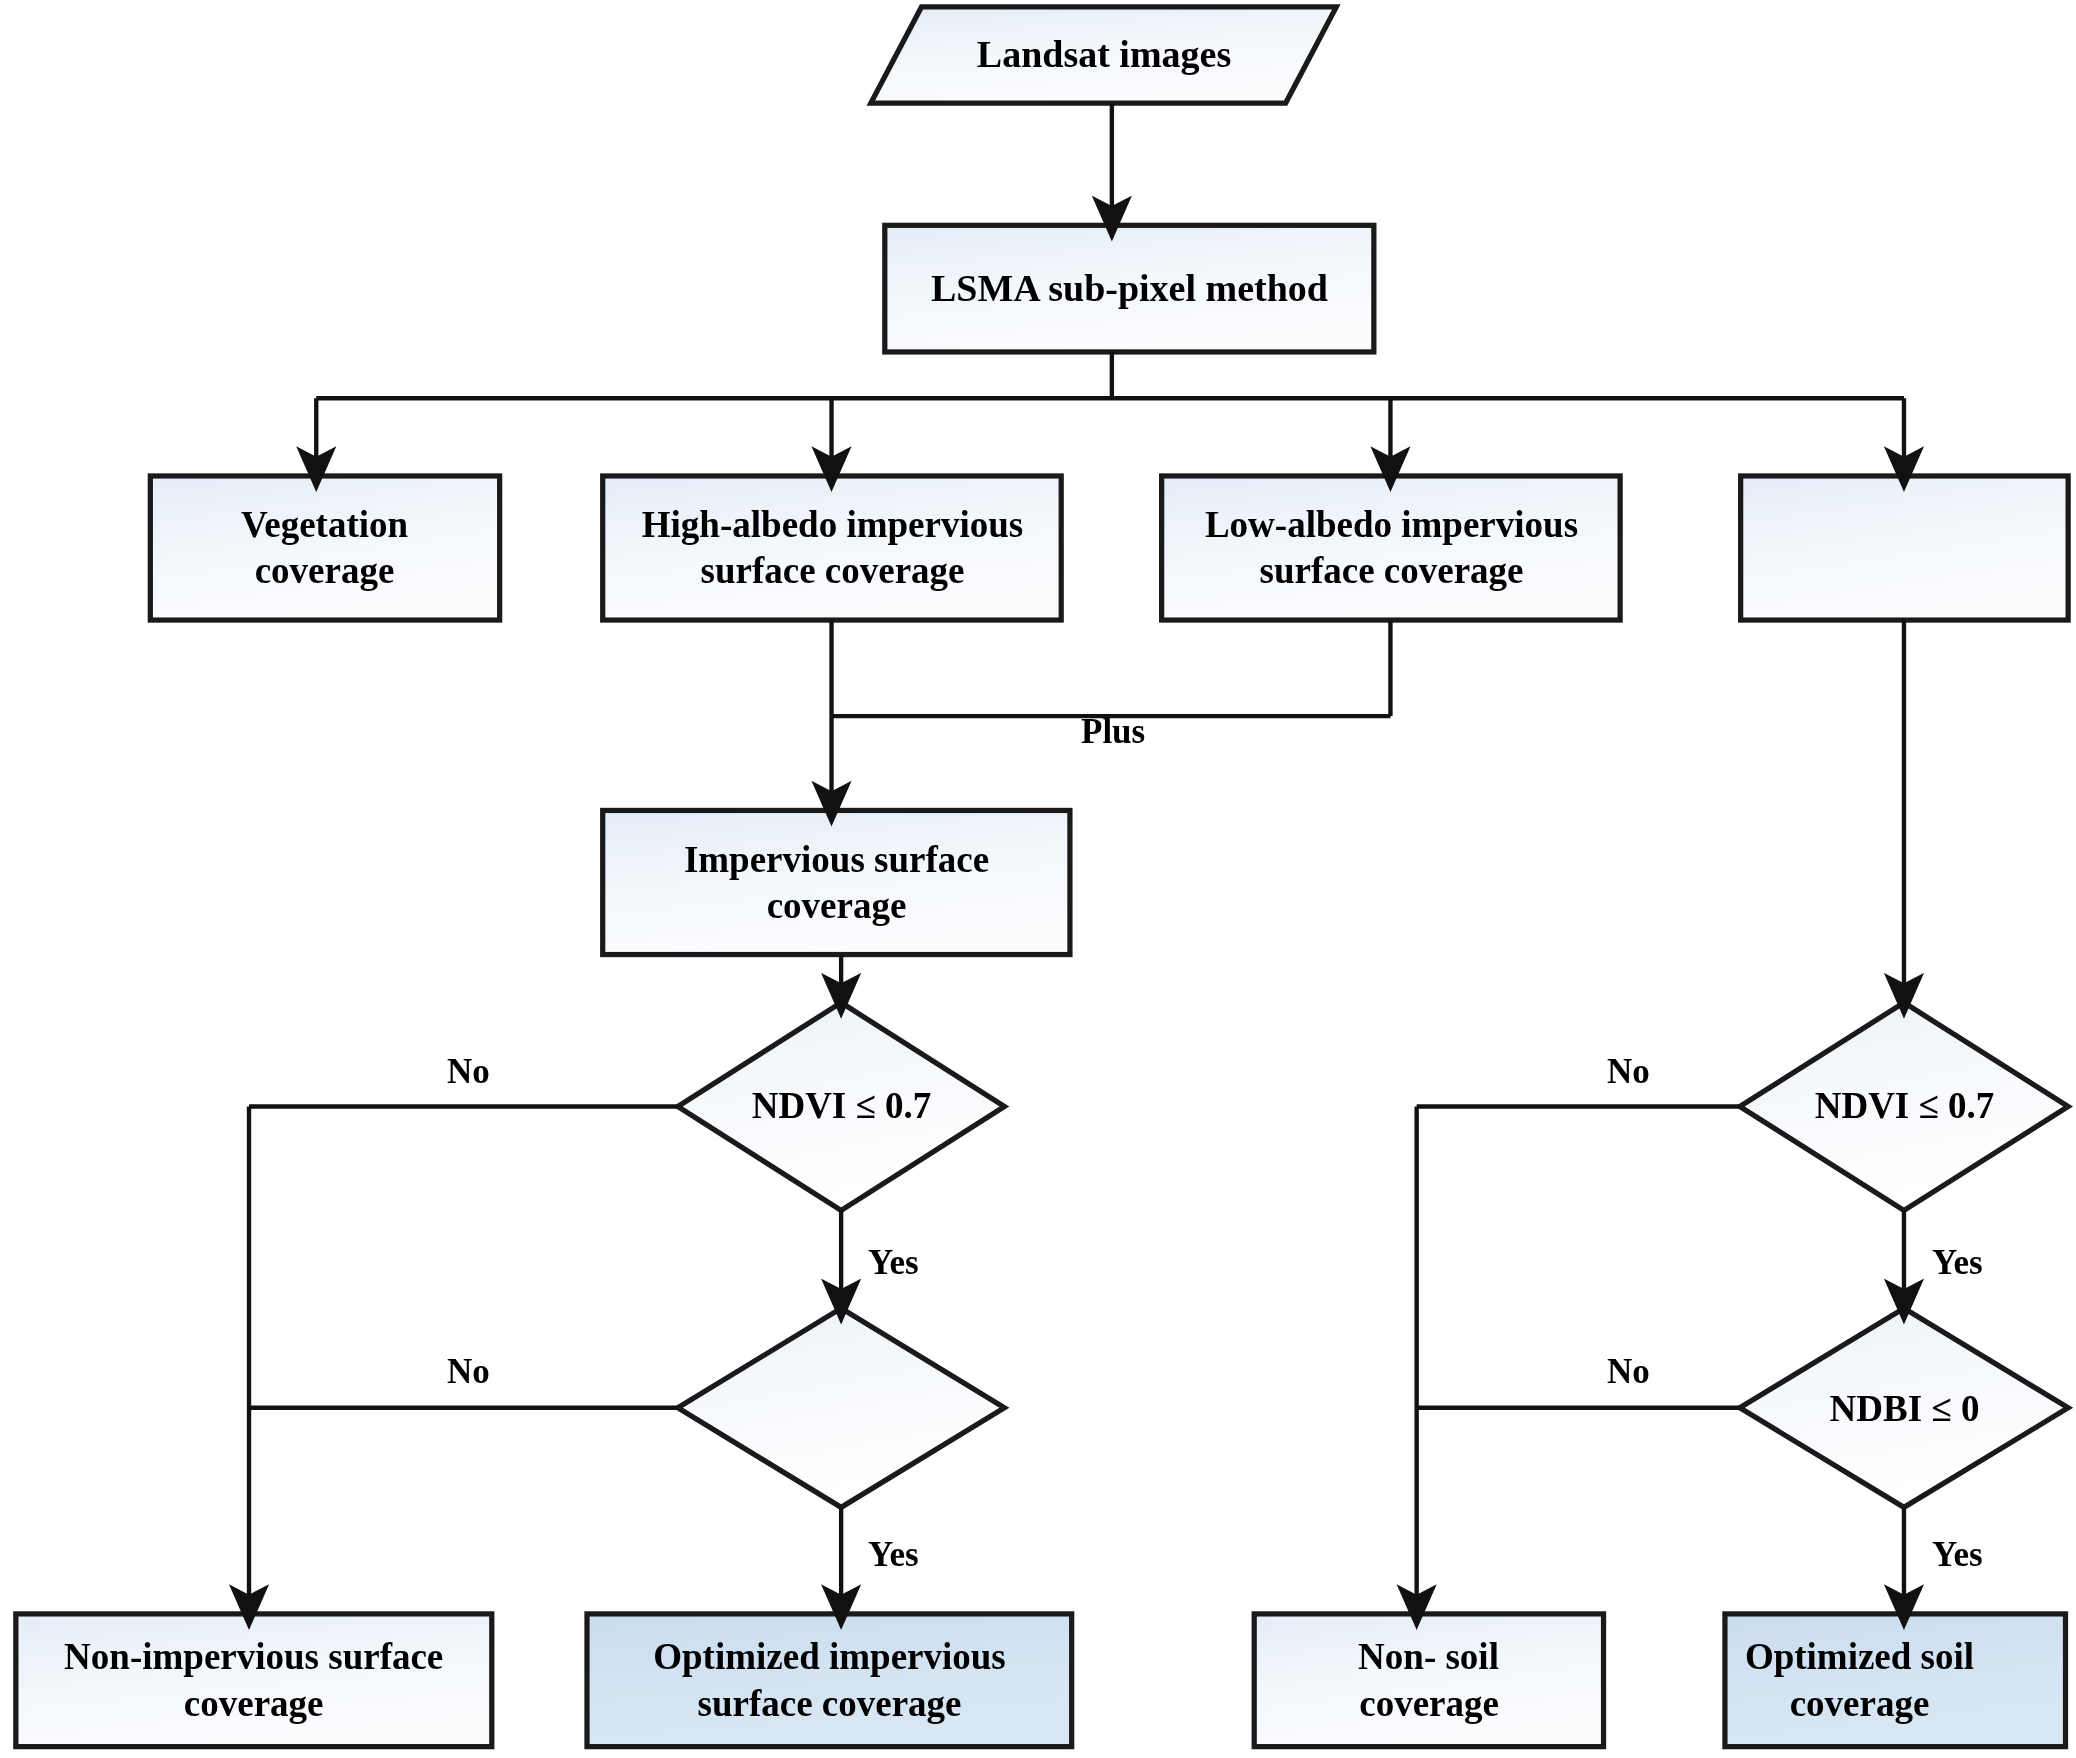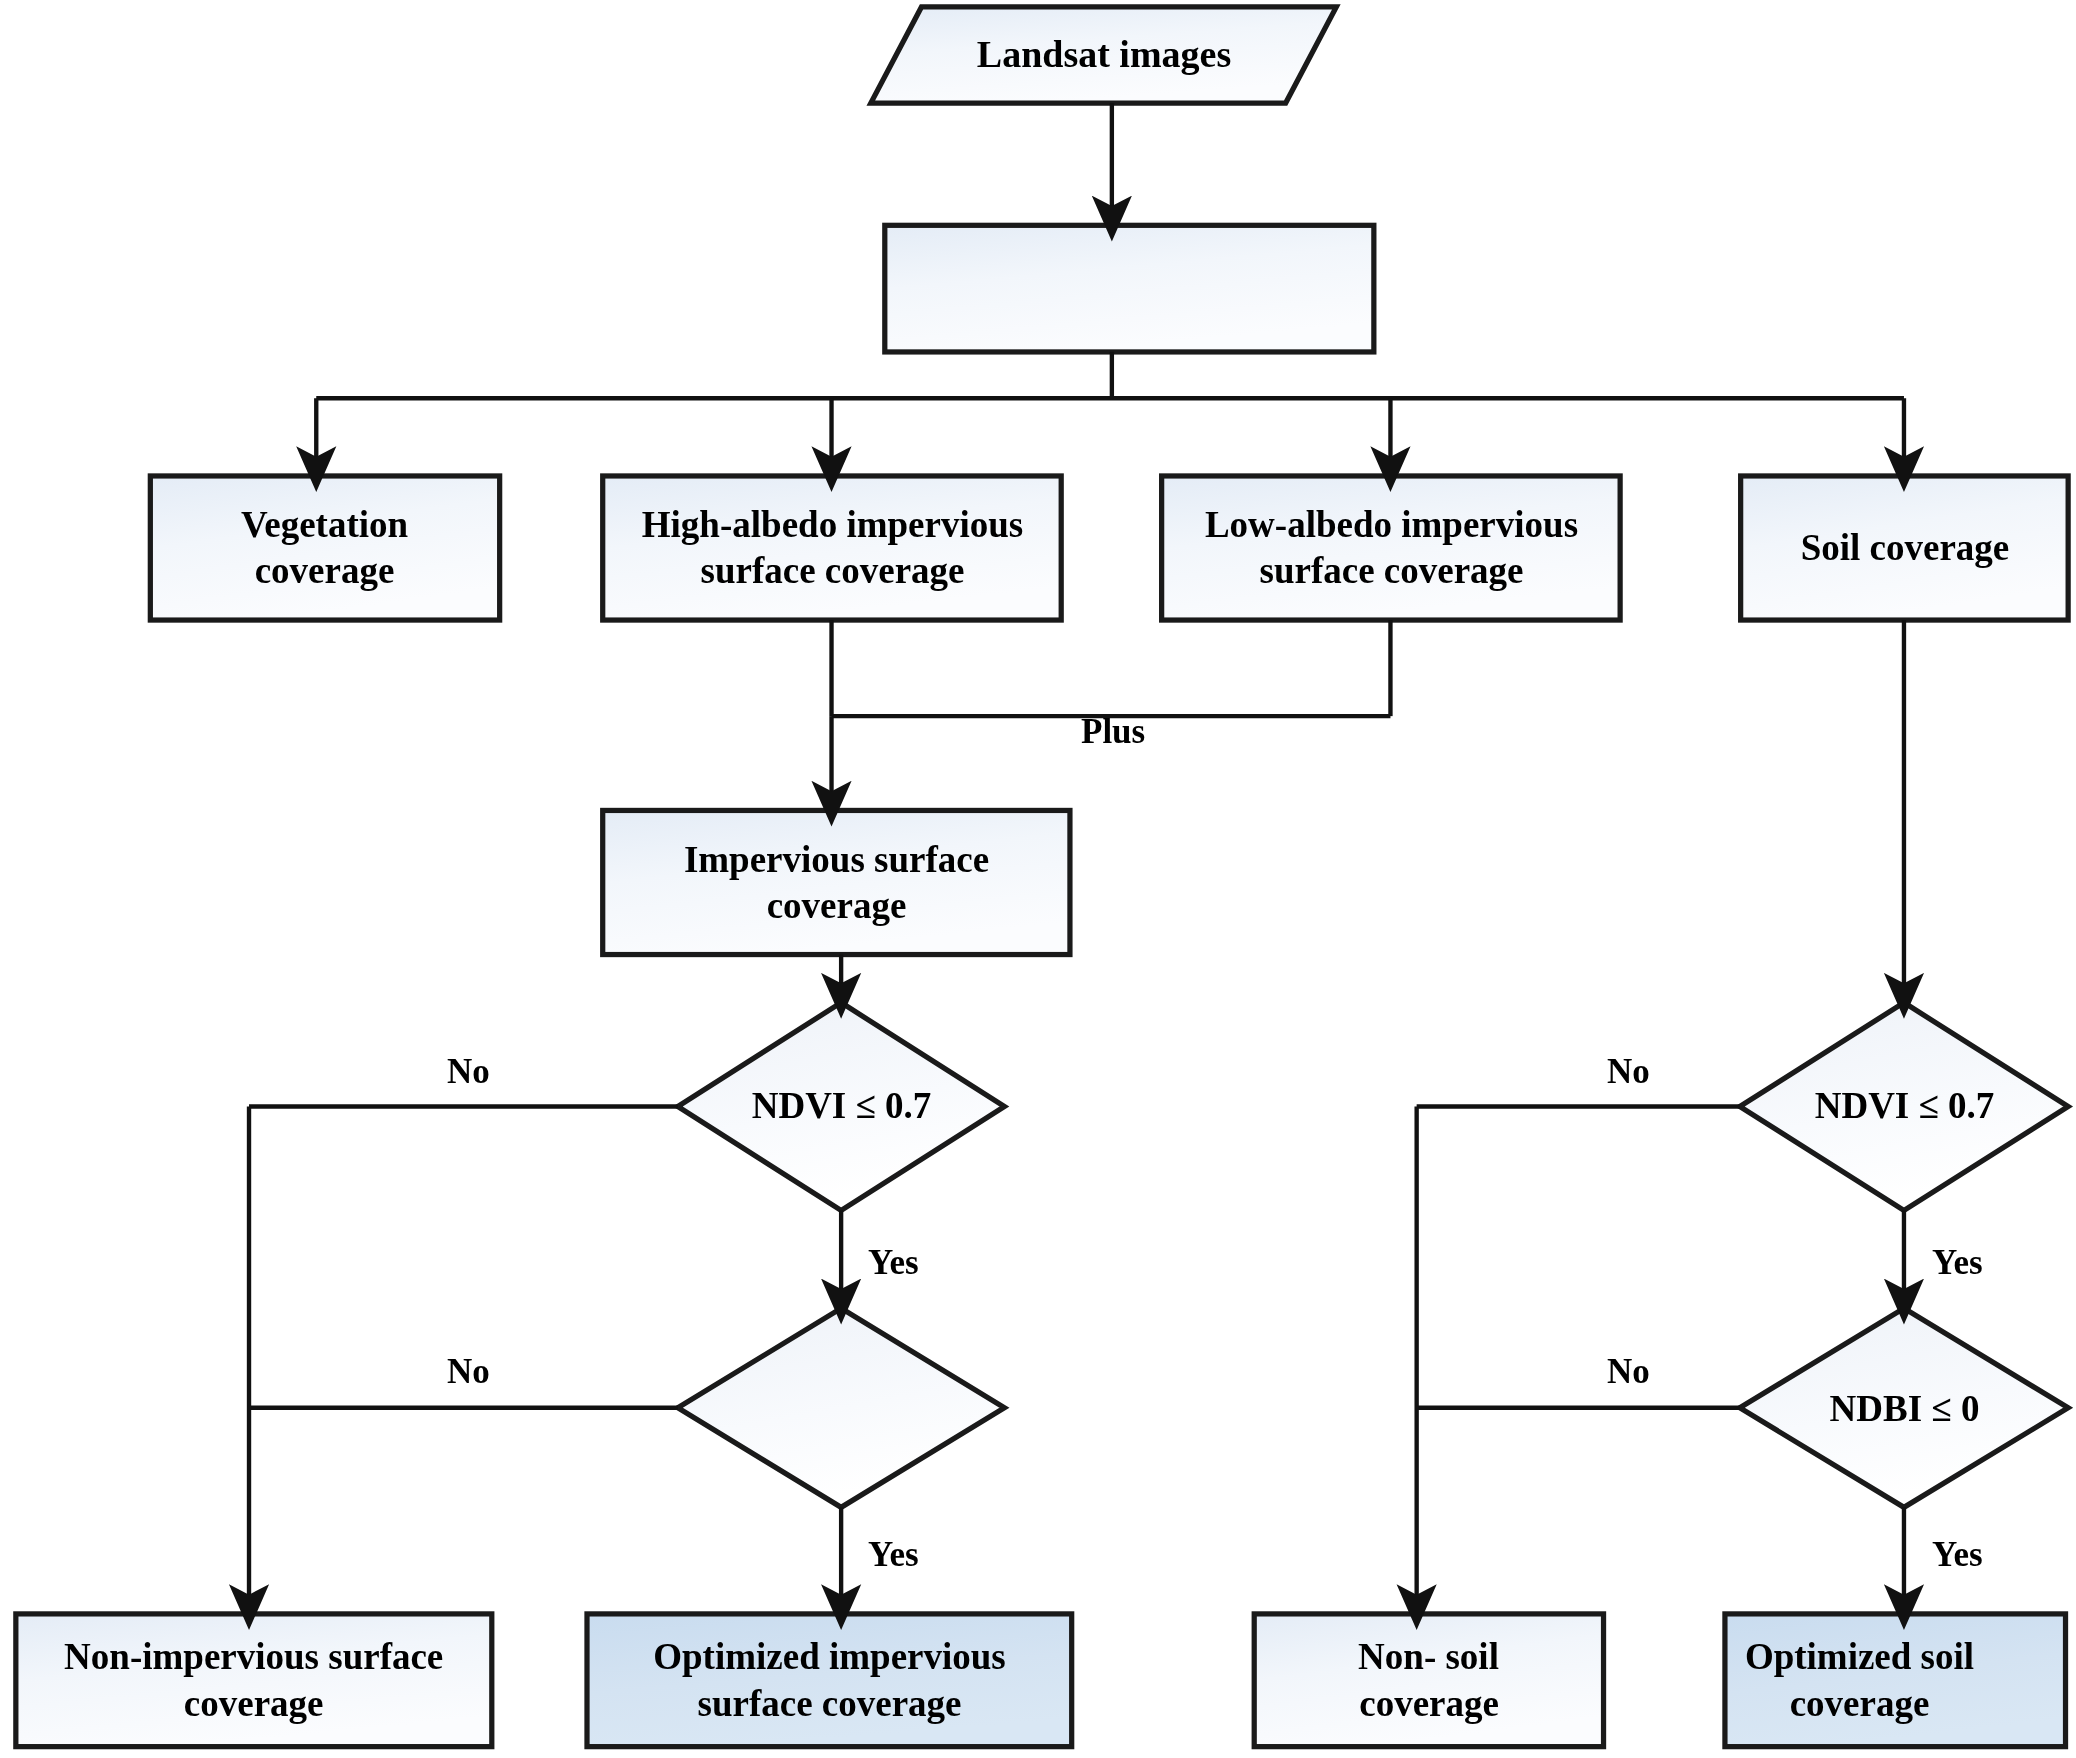--- a/index.html
+++ b/index.html
@@ -160,31 +160,31 @@
       <path d="M1992,1612 L1622,1612"></path>
 
       <path d="M1622,1267 L1622,1840" marker-end="url(#arrow)"></path>
 
       <path d="M2180,1726 L2180,1840" marker-end="url(#arrow)"></path>
     </g>
   </svg>
 
   <div class="node-label fs-44" style="left:871px; top:7px; width:466px; height:96px;">Landsat images</div>
 
+  <div class="node-label fs-44" style="left:885px; top:225px; width:489px; height:127px;">LSMA sub-pixel method</div>
 
   <div class="node-label fs-42" style="left:150px; top:476px; width:349px; height:144px;">Vegetation
 coverage</div>
 
   <div class="node-label fs-42" style="left:603px; top:476px; width:459px; height:144px;">High-albedo impervious
 surface coverage</div>
 
   <div class="node-label fs-42" style="left:1162px; top:476px; width:459px; height:144px;">Low-albedo impervious
 surface coverage</div>
 
-  <div class="node-label fs-42" style="left:1741px; top:476px; width:328px; height:144px;">Soil coverage</div>
 
   <div class="node-label fs-42" style="left:603px; top:811px; width:467px; height:144px;">Impervious  surface
 coverage</div>
 
   <div class="node-label fs-42" style="left:693px; top:1067px; width:297px; height:79px;">NDVI ≤ 0.7</div>
 
 
   <div class="node-label fs-42" style="left:1756px; top:1067px; width:297px; height:79px;">NDVI ≤ 0.7</div>
 
   <div class="node-label fs-42" style="left:1756px; top:1370px; width:297px; height:79px;text-align:right;">NDBI ≤ 0</div>

